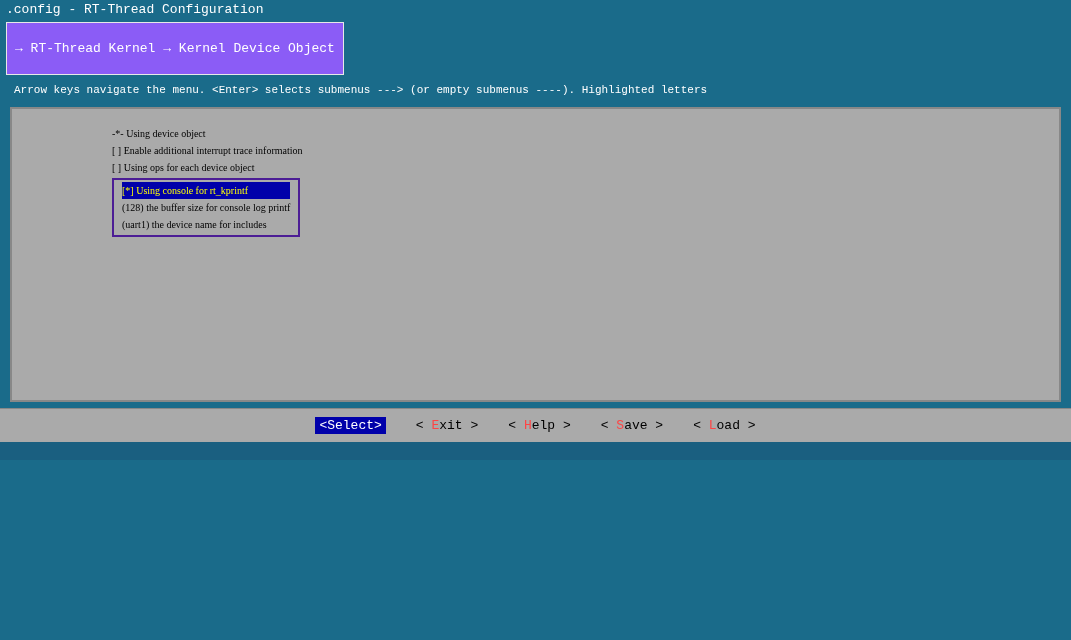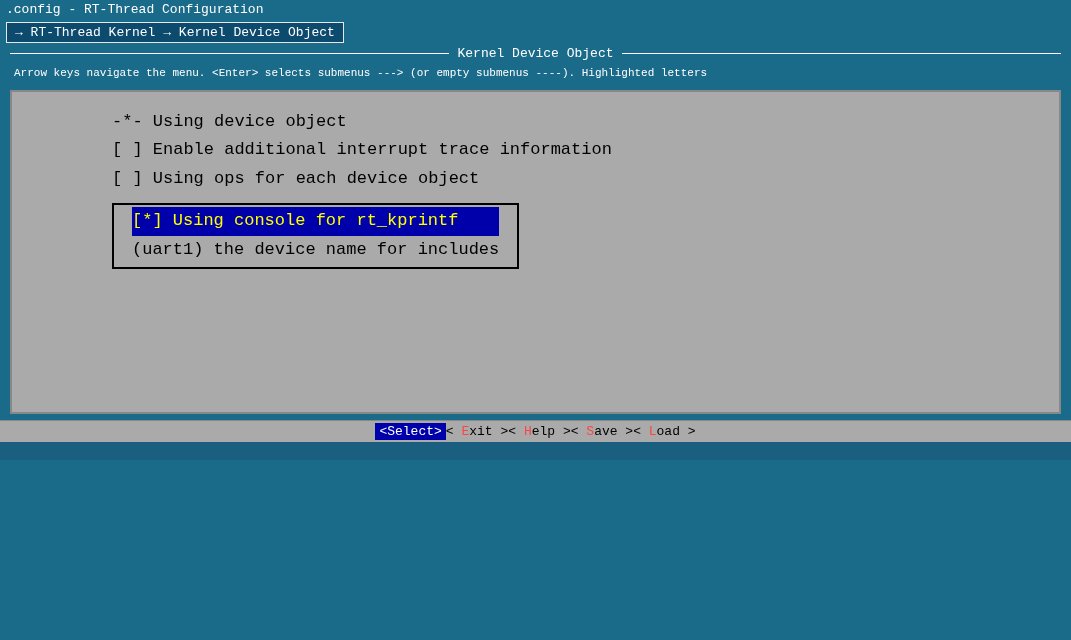--- a/index.html
+++ b/index.html
@@ -27,24 +27,24 @@
       flex-shrink: 0;
     }
     #breadcrumb-bar {
       background: #1a6b8a;
       padding: 3px 6px;
       flex-shrink: 0;
     }
     #breadcrumb {
       display: inline-block;
       border: 1.5px solid #e8e8e8;
-      padding: 2px 8px;
+      padding: 18px 8px;
       color: #ffffff;
       font-size: 13px;
-      background: #0c4a6e;
+      background: #8b5cf6;
     }
     #main-container {
       flex: 1;
       display: flex;
       flex-direction: column;
       padding: 0 10px 6px 10px;
       gap: 0;
     }
     #panel-title-line {
       display: flex;
@@ -71,24 +71,25 @@
       flex: 1;
       background: #aaaaaa;
       border: 2px solid #888;
       padding: 16px 20px;
       display: flex;
       flex-direction: column;
       gap: 0;
     }
     #bottom-bar {
       background: #aaaaaa;
-      padding: 2px 0;
+      padding: 8px 0;
       display: flex;
       justify-content: center;
       align-items: center;
+      gap: 30px;
       flex-shrink: 0;
       border-top: 1px solid #888;
     }
     .bottom-btn {
       color: #000000;
       font-size: 13px;
       font-family: 'Courier New', Courier, monospace;
     }
     .bottom-btn.active {
       background: #0000aa;
@@ -98,22 +99,22 @@
     .bottom-btn span.label {
       color: #ff4444;
     }
     .content-block {
       display: flex;
       flex-direction: column;
       align-items: flex-start;
       padding-left: 80px;
     }
     .item-row {
-      font-family: Liberation Mono, monospace;
-      font-size: 17px;
+      font-family: Liberation Serif, serif;
+      font-size: 10px;
       color: #000000;
       line-height: 1.7;
       white-space: pre;
     }
     .item-row.highlighted {
       background: #0000aa;
       color: #ffff00;
     }
     #very-bottom {
       background: #1a5f80;
@@ -129,37 +130,35 @@
   <div id="title-bar">
     <span>.config - RT-Thread Configuration</span>
   </div>
 
   <div id="breadcrumb-bar">
     <span id="breadcrumb">→ RT-Thread Kernel → Kernel Device Object</span>
   </div>
 
   <div id="main-container">
 
-    <div id="panel-title-line">
-      <span>Kernel Device Object</span>
-    </div>
 
     <div id="help-text">
       <div>Arrow keys navigate the menu.  &lt;Enter&gt; selects submenus ---&gt; (or empty submenus ----).  Highlighted letters</div>
     </div>
 
     <div id="content-area">
       <div class="content-block">
 
         <div class="item-row">-*- Using device object</div>
         <div class="item-row">[ ] Enable additional interrupt trace information</div>
         <div class="item-row">[ ] Using ops for each device object</div>
 
-        <div style="display:inline-block; border: 2px solid #000000; padding: 2px 18px; margin-top:9px;">
+        <div style="display:inline-block; border: 2px solid #4c1d95; padding: 2px 8px; margin-top:2px;">
           <div class="item-row highlighted">[*] Using console for rt_kprintf</div>
+          <div class="item-row">(128) the buffer size for console log printf</div>
           <div class="item-row">(uart1) the device name for includes</div>
         </div>
       </div>
     </div>
   </div>
 
   <div id="bottom-bar">
     <span class="bottom-btn active">&lt;Select&gt;</span>
     <span class="bottom-btn">
       &lt; <span class="label">E</span>xit &gt;

